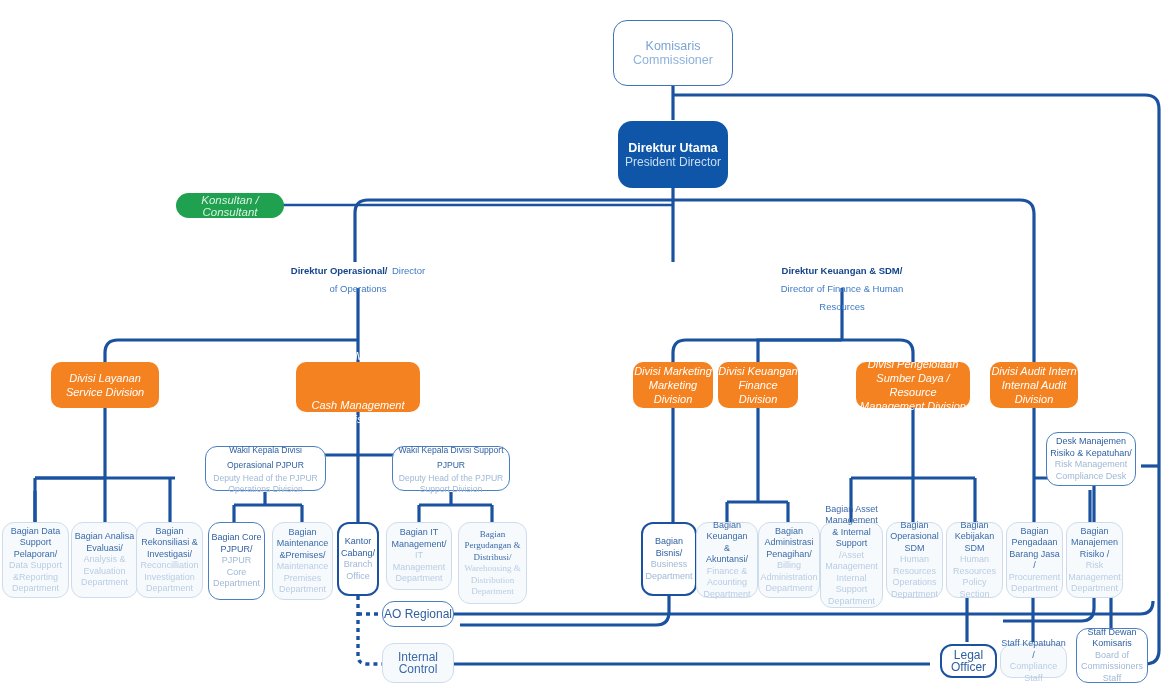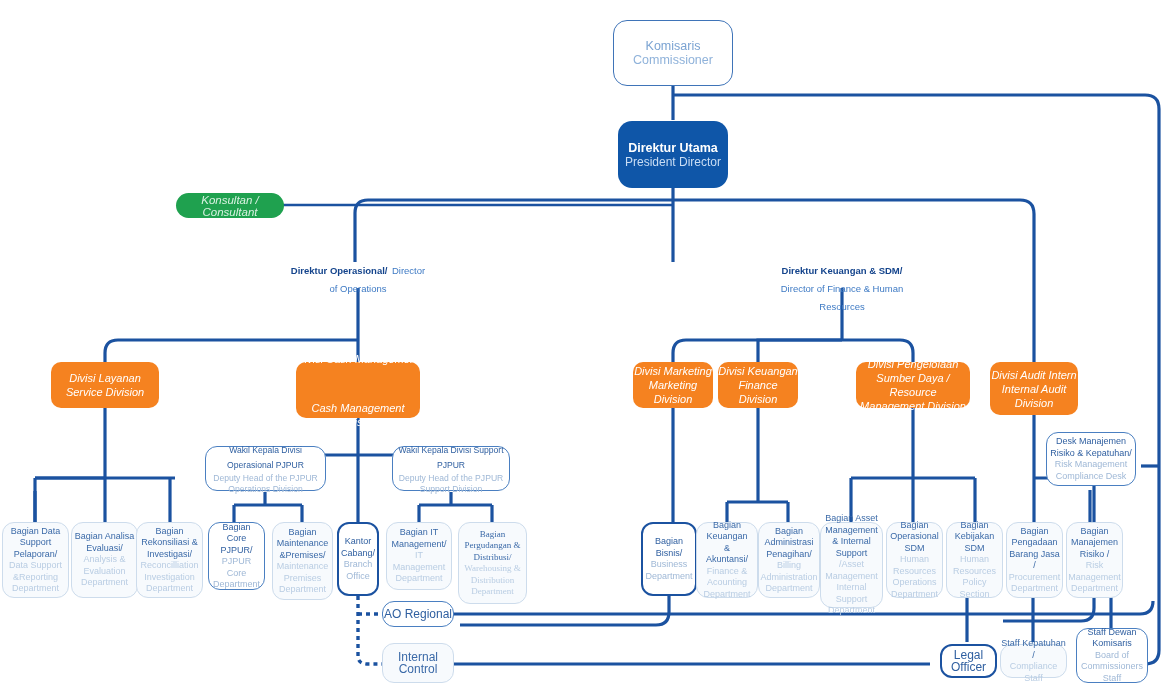--- a/index.html
+++ b/index.html
@@ -175,41 +175,41 @@
   <div class="txtlabel" style="left:772px;top:260px;width:140px;">
     <span class="l1">Direktur Keuangan &amp; SDM/</span>
     <span class="l2">Director of Finance &amp; Human Resources</span>
   </div>
 
   <div class="node n-orange" style="left:51px;top:362px;width:108px;height:46px;">
     <span class="l1">Divisi Layanan</span>
     <span class="l2">Service Division</span>
   </div>
 
-  <div class="node n-orange" style="left:296px;top:362px;width:124px;height:56px;gap:35px;">
+  <div class="node n-orange" style="left:296px;top:362px;width:124px;height:50px;gap:35px;">
     <span class="l1">Divisi Cash Management</span>
     <span class="l2">Cash Management Division</span>
   </div>
 
   <div class="node n-orange" style="left:633px;top:362px;width:80px;height:46px;">
     <span class="l1">Divisi Marketing</span>
     <span class="l2">Marketing Division</span>
   </div>
 
   <div class="node n-orange" style="left:718px;top:362px;width:80px;height:46px;">
     <span class="l1">Divisi Keuangan</span>
     <span class="l2">Finance Division</span>
   </div>
 
   <div class="node n-orange" style="left:856px;top:362px;width:114px;height:46px;">
     <span class="l1">Divisi Pengelolaan Sumber Daya / Resource</span>
     <span class="l2">Management Division</span>
   </div>
 
-  <div class="node n-orange" style="left:990px;top:362px;width:88px;height:53px;">
+  <div class="node n-orange" style="left:990px;top:362px;width:88px;height:46px;">
     <span class="l1">Divisi Audit Intern</span>
     <span class="l2">Internal Audit Division</span>
   </div>
 
   <div class="node n-white deputy" style="left:205px;top:446px;width:121px;height:45px;padding:0 4px;">
     <span class="l1">Wakil Kepala Divisi Operasional PJPUR</span>
     <span class="l2">Deputy Head of the PJPUR Operations Division</span>
   </div>
 
   <div class="node n-white deputy" style="left:392px;top:446px;width:118px;height:45px;padding:0 4px;">
@@ -230,21 +230,21 @@
   <div class="node n-faint leaf" style="left:71px;top:522px;width:67px;height:76px;padding:0 2px;">
     <span class="l1">Bagian Analisa Evaluasi/</span>
     <span class="l2">Analysis &amp; Evaluation Department</span>
   </div>
 
   <div class="node n-faint leaf" style="left:136px;top:522px;width:67px;height:76px;padding:0 2px;">
     <span class="l1">Bagian Rekonsiliasi &amp; Investigasi/</span>
     <span class="l2">Reconcilliation Investigation Department</span>
   </div>
 
-  <div class="node n-white leaf" style="left:208px;top:522px;width:57px;height:68px;padding:0 8px;">
+  <div class="node n-white leaf" style="left:208px;top:522px;width:57px;height:78px;padding:0 2px;">
     <span class="l1">Bagian Core PJPUR/</span>
     <span class="l2">PJPUR Core Department</span>
   </div>
 
   <div class="node n-faint leaf" style="left:272px;top:522px;width:61px;height:78px;padding:0 2px;">
     <span class="l1">Bagian Maintenance &amp;Premises/</span>
     <span class="l2">Maintenance Premises Department</span>
   </div>
 
   <div class="node n-strong leaf" style="left:337px;top:522px;width:42px;height:74px;padding:0 2px;">
@@ -270,21 +270,21 @@
   <div class="node n-faint leaf" style="left:696px;top:522px;width:62px;height:76px;padding:0 17px;">
     <span class="l1">Bagian Keuangan &amp; Akuntansi/</span>
     <span class="l2">Finance &amp; Acounting Department</span>
   </div>
 
   <div class="node n-faint leaf" style="left:758px;top:522px;width:62px;height:76px;padding:0 2px;">
     <span class="l1">Bagian Administrasi Penagihan/</span>
     <span class="l2">Billing Administration Department</span>
   </div>
 
-  <div class="node n-faint leaf" style="left:820px;top:522px;width:63px;height:86px;padding:0 18px;">
+  <div class="node n-faint leaf" style="left:820px;top:522px;width:63px;height:86px;padding:0 18px;justify-content:flex-end;">
     <span class="l1">Bagian Asset Management  &amp; Internal Support</span>
     <span class="l2">/Asset Management Internal Support Department</span>
   </div>
 
   <div class="node n-faint leaf" style="left:886px;top:522px;width:57px;height:76px;padding:0 2px;">
     <span class="l1">Bagian Operasional SDM</span>
     <span class="l2">Human Resources Operations Department</span>
   </div>
 
   <div class="node n-faint leaf" style="left:946px;top:522px;width:57px;height:76px;padding:0 2px;">

